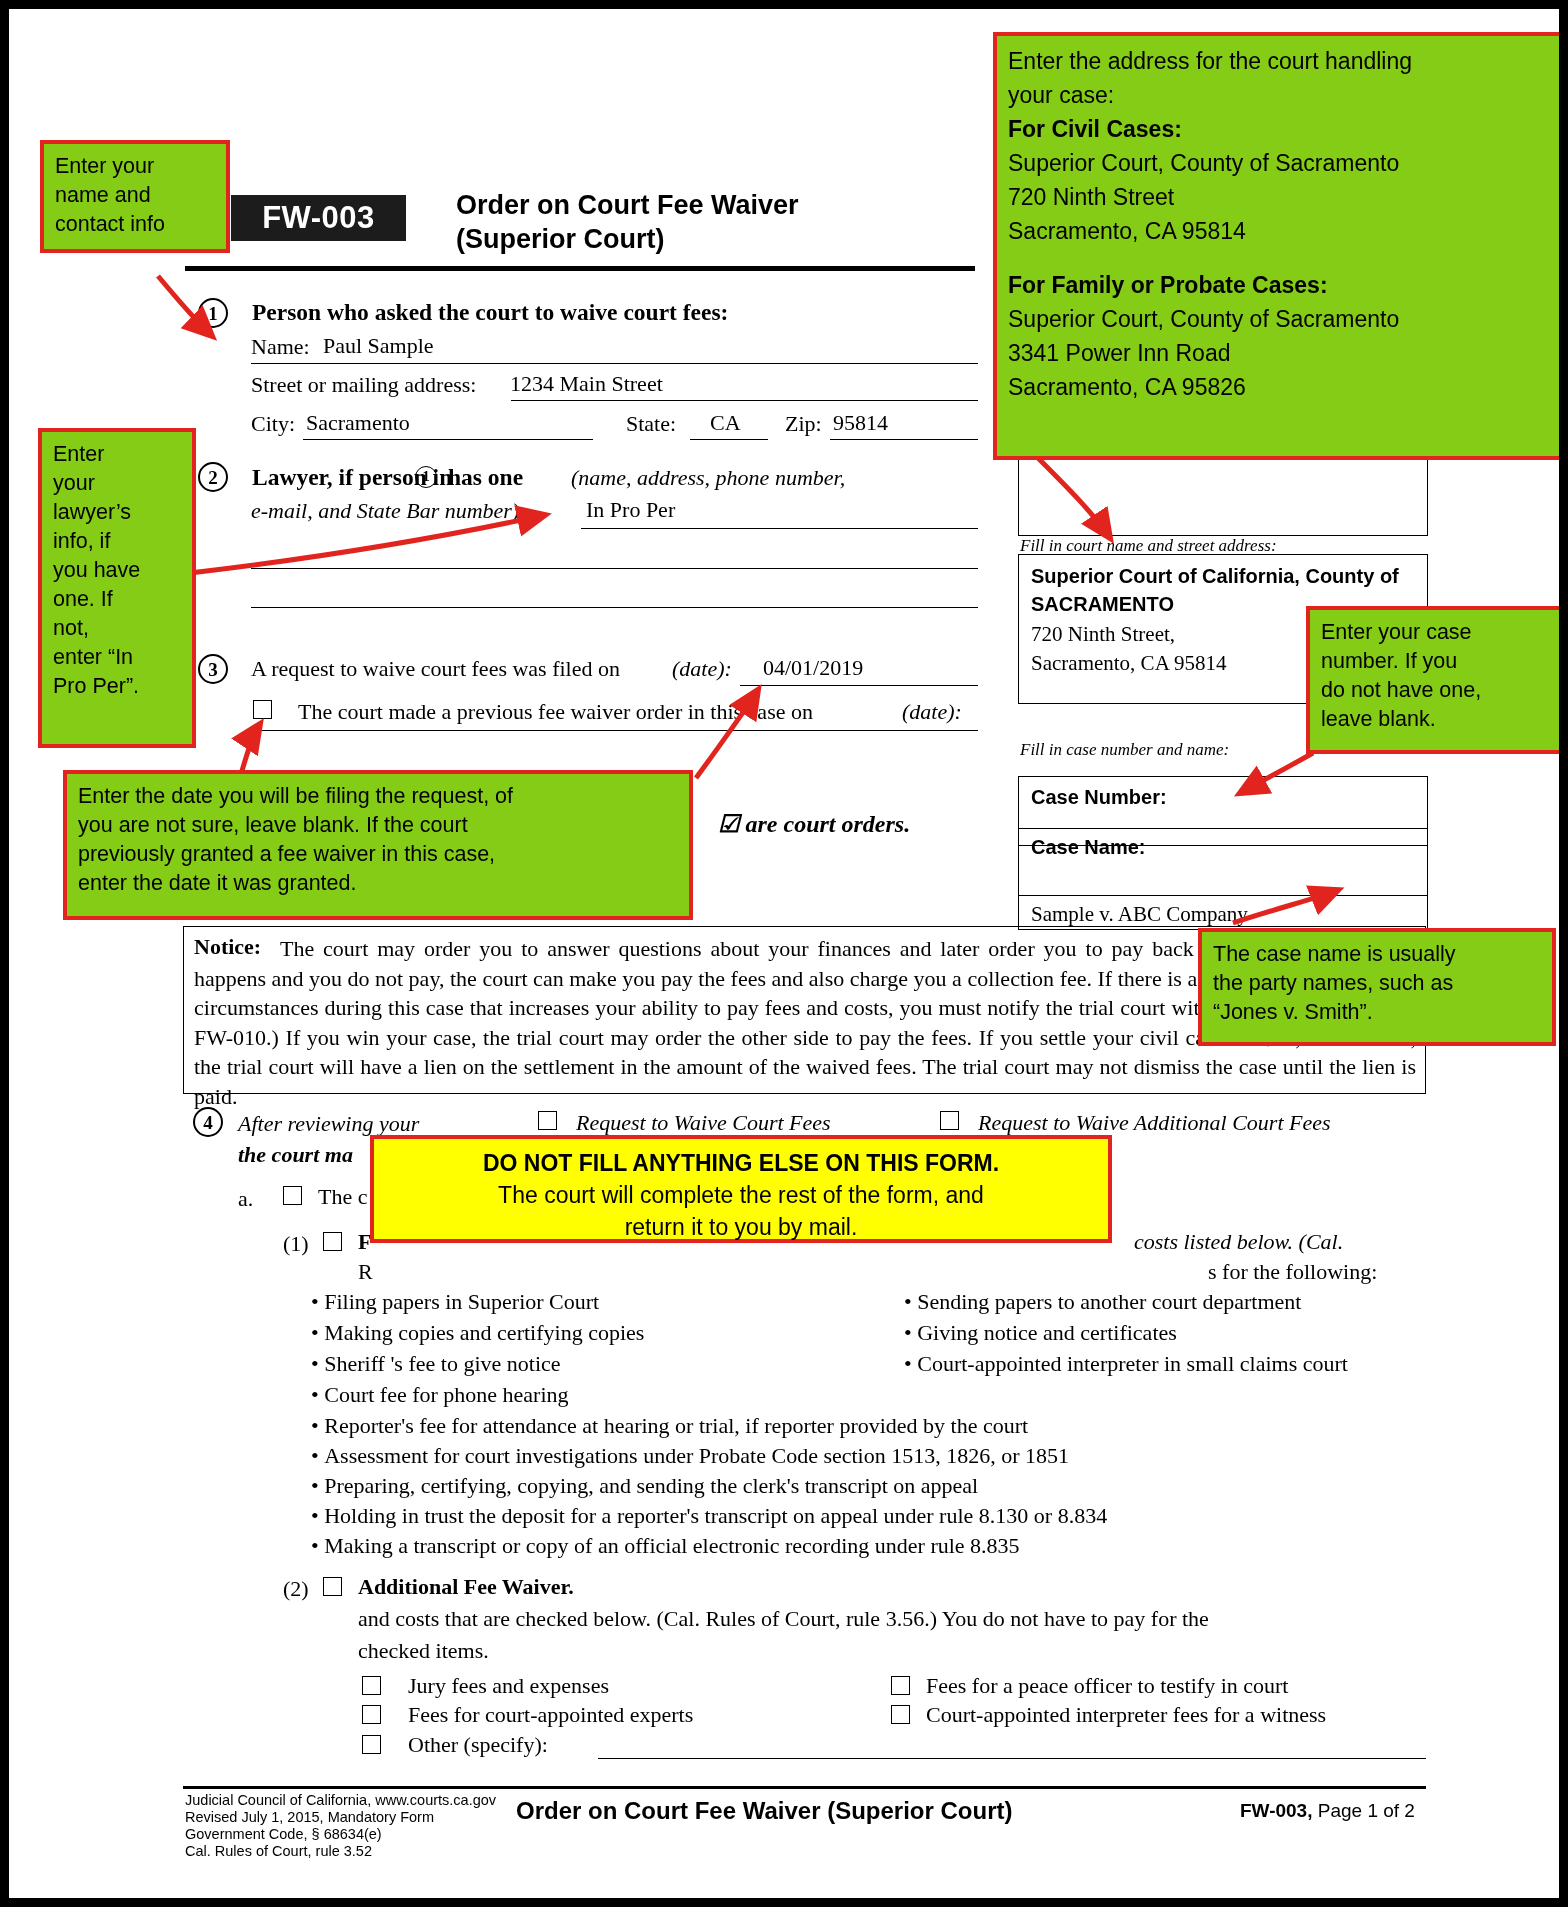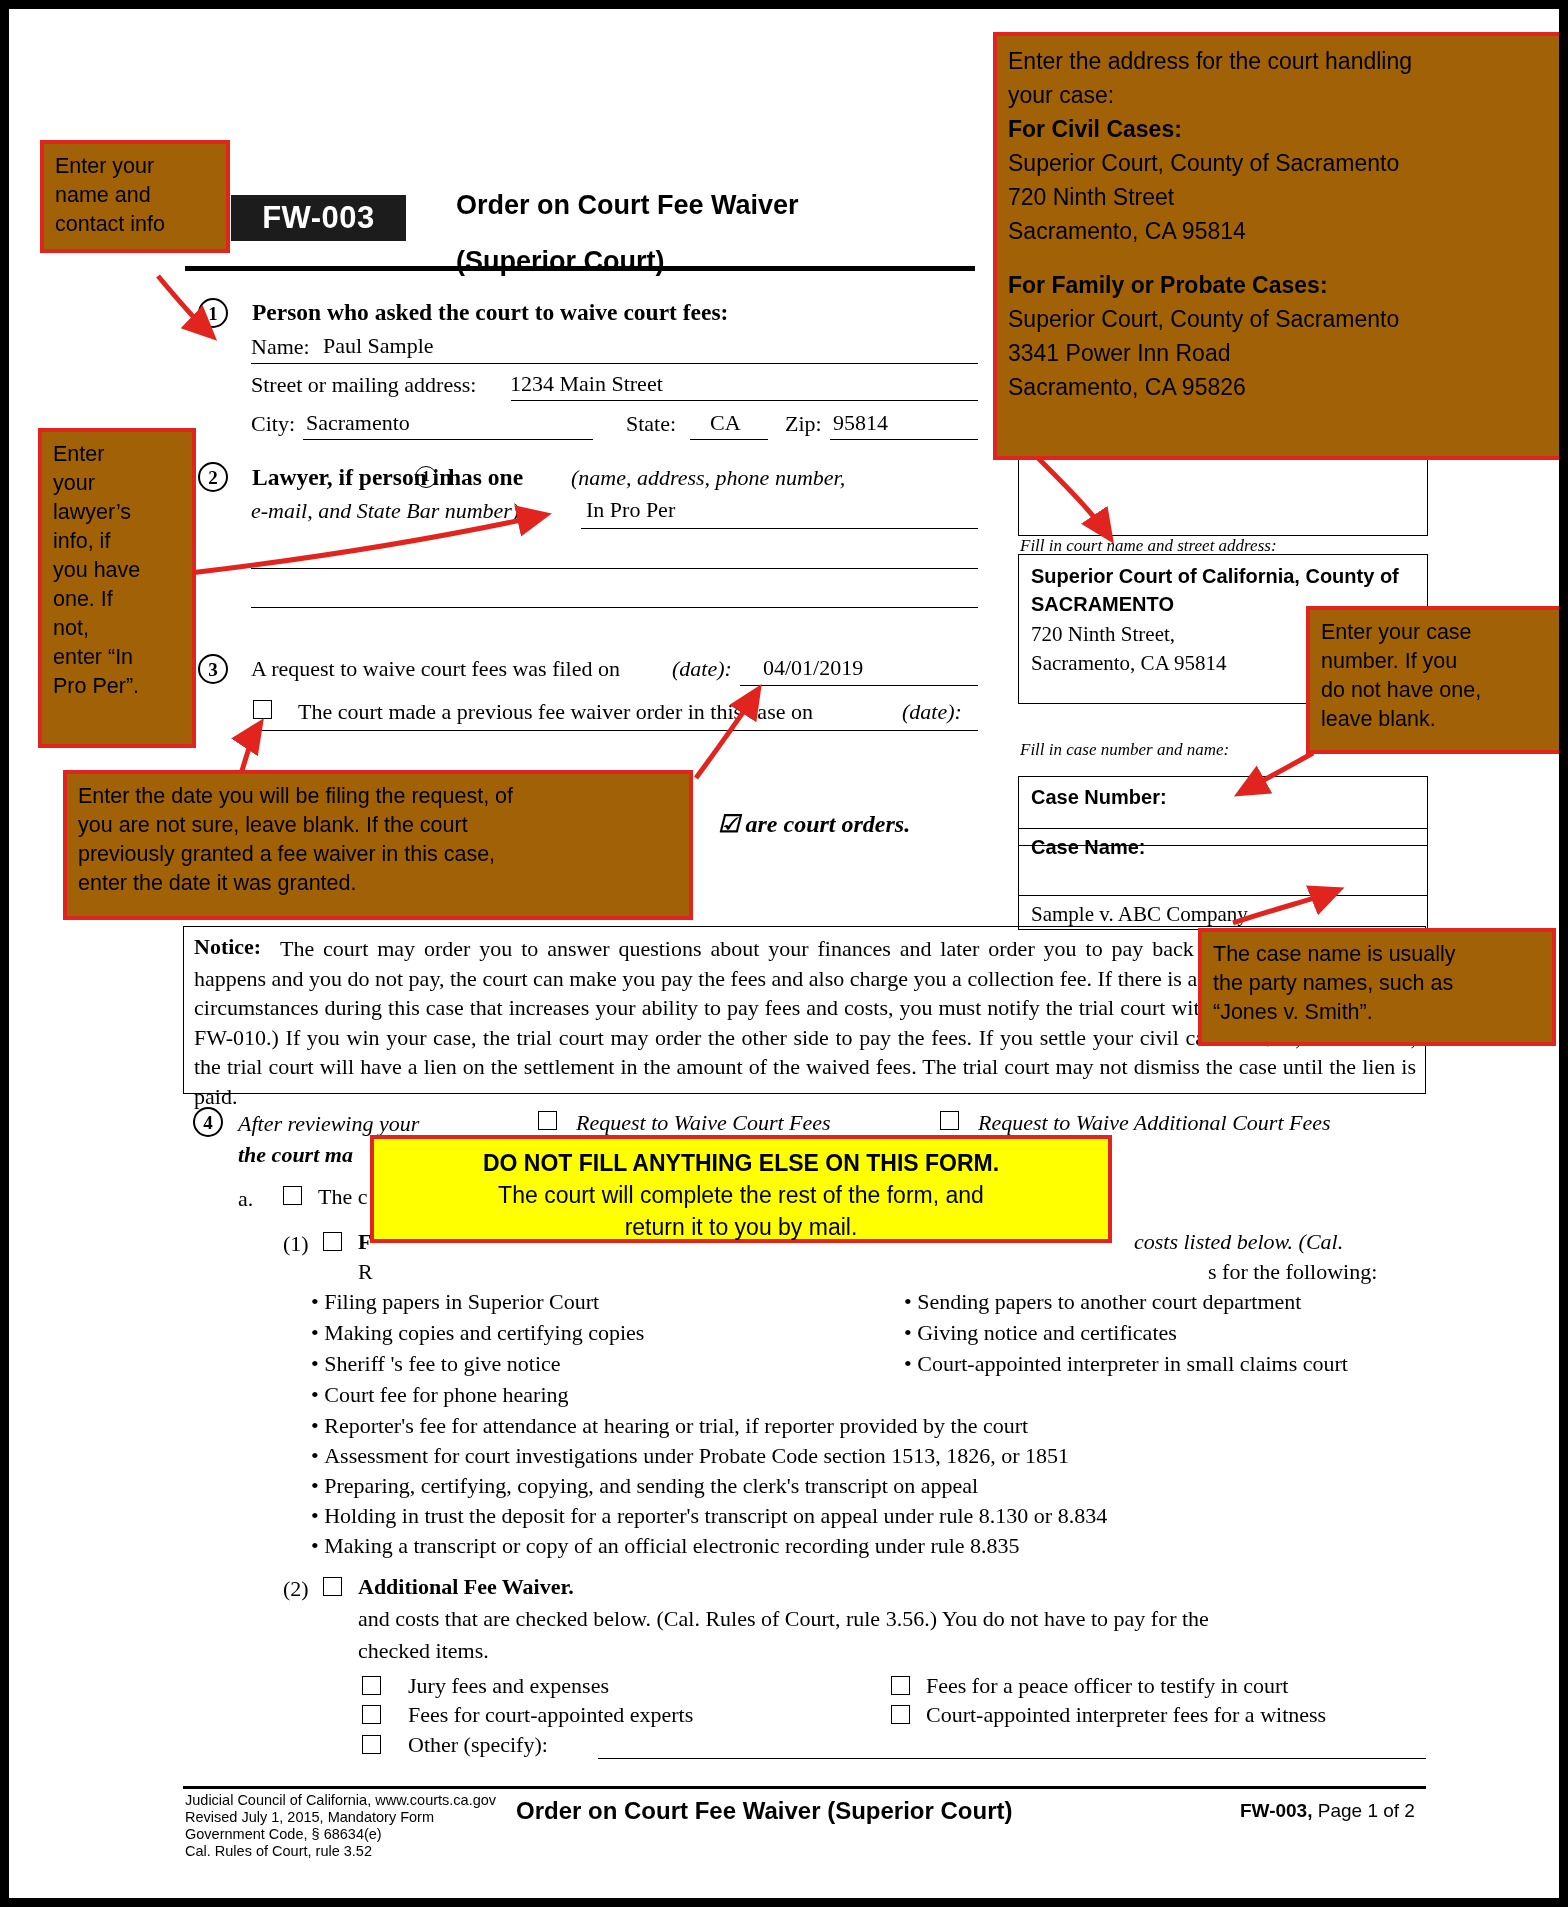--- a/index.html
+++ b/index.html
@@ -54,33 +54,33 @@
     position: absolute; left: 213px; top: 177px; width: 175px; height: 46px;
     background: #1c1c1c; color: #fff;
     font-family: "Liberation Sans", sans-serif; font-weight: bold;
     font-size: 31px; letter-spacing: .5px; text-align: center; line-height: 46px;
   }
   #hdr-title-1, #hdr-title-2 {
     position: absolute; left: 438px;
     font-family: "Liberation Sans", sans-serif; font-weight: bold; font-size: 27px;
   }
   #hdr-title-1 { top: 172px; }
-  #hdr-title-2 { top: 228px; text-align: right; }
+  #hdr-title-2 { top: 206px; text-align: right; }
   #hdr-rule { position: absolute; left: 167px; top: 248px; width: 790px; height: 5px; background: #000; }
 
   
   #court-box { left: 1000px; top: 438px; width: 408px; height: 130px; }
 
   
   #notice-box { left: 165px; top: 908px; width: 1243px; height: 168px; border-width: 1.5px; }
 
   
   .callout {
     position: absolute;
-    background: #a16207;
+    background: #84cc16;
     border: 4px solid #e2241f;
     box-sizing: border-box;
     font-family: "Liberation Sans", sans-serif;
     font-size: 21.5px;
     line-height: 29px;
     color: #000;
     padding: 8px 11px;
   }
   .callout.yellow { background: #ffff00; border-color: #e2241f; text-align: center; font-size: 23px; line-height: 32px; }
   .callout .b { font-weight: bold; }

